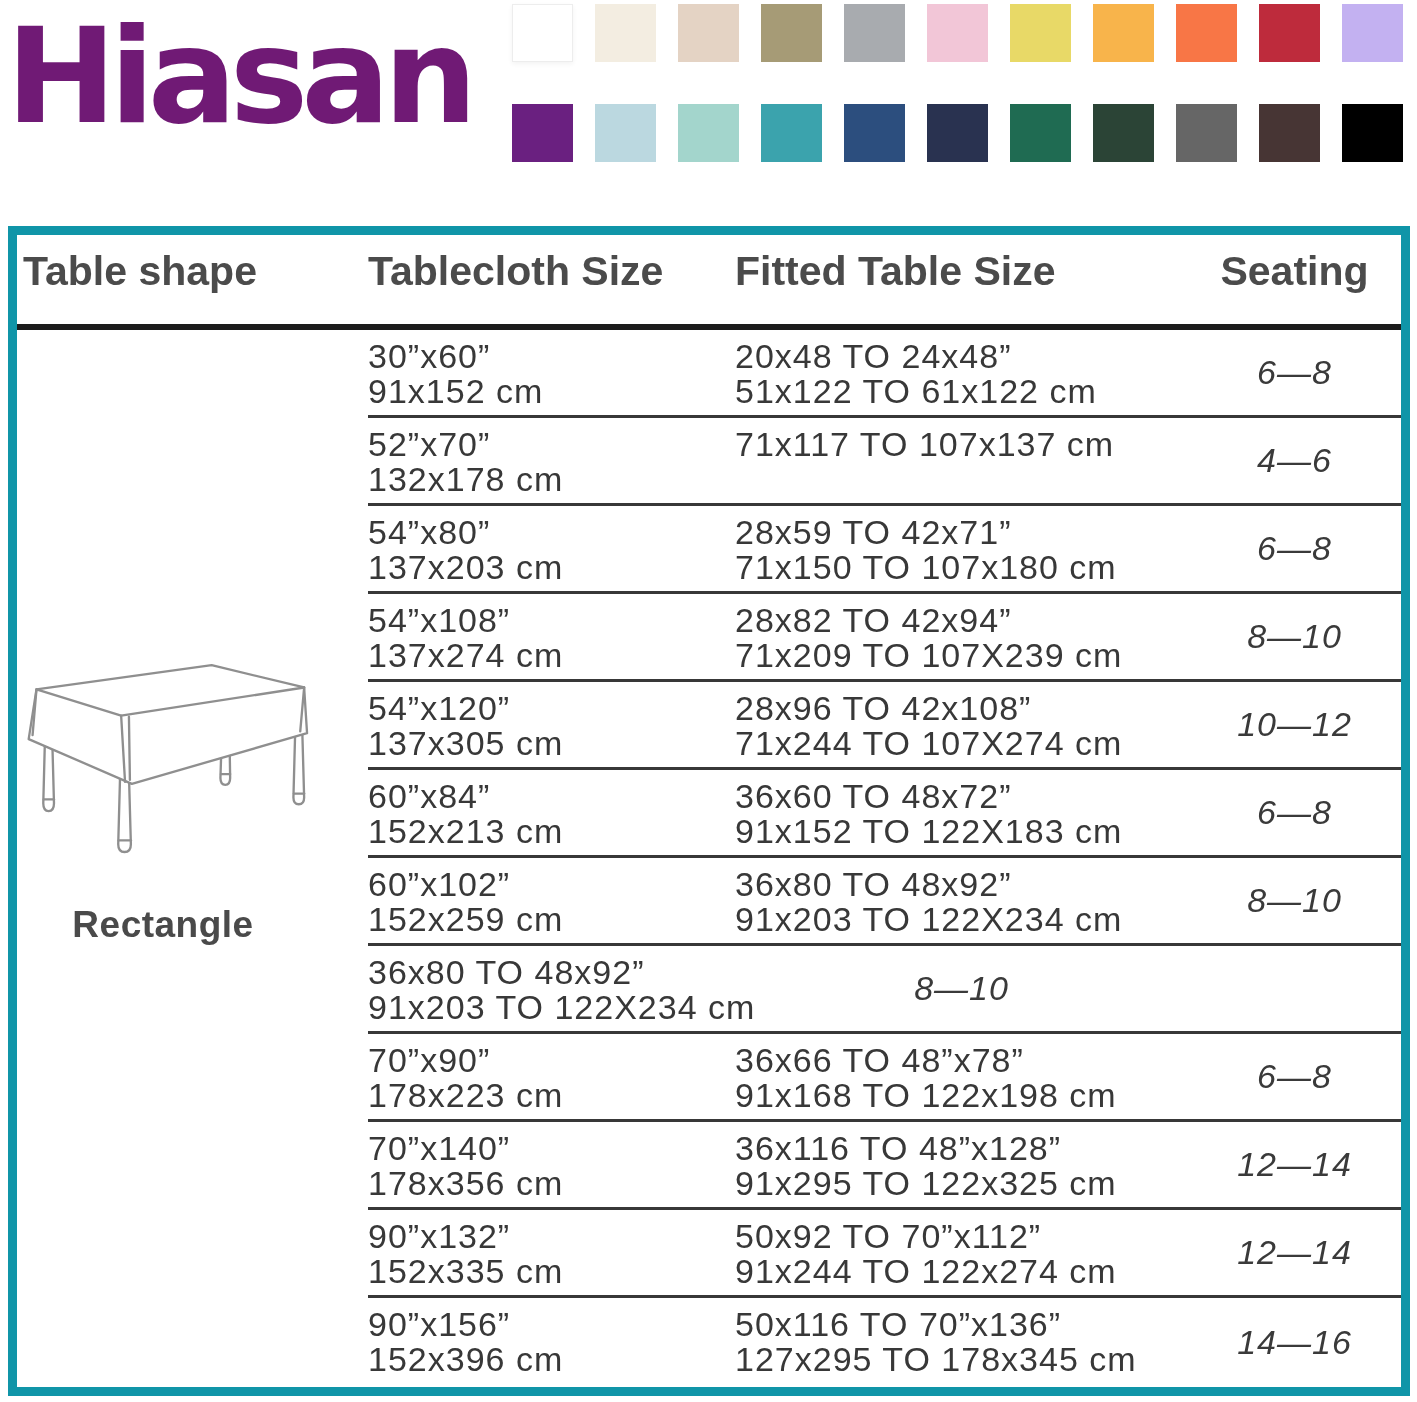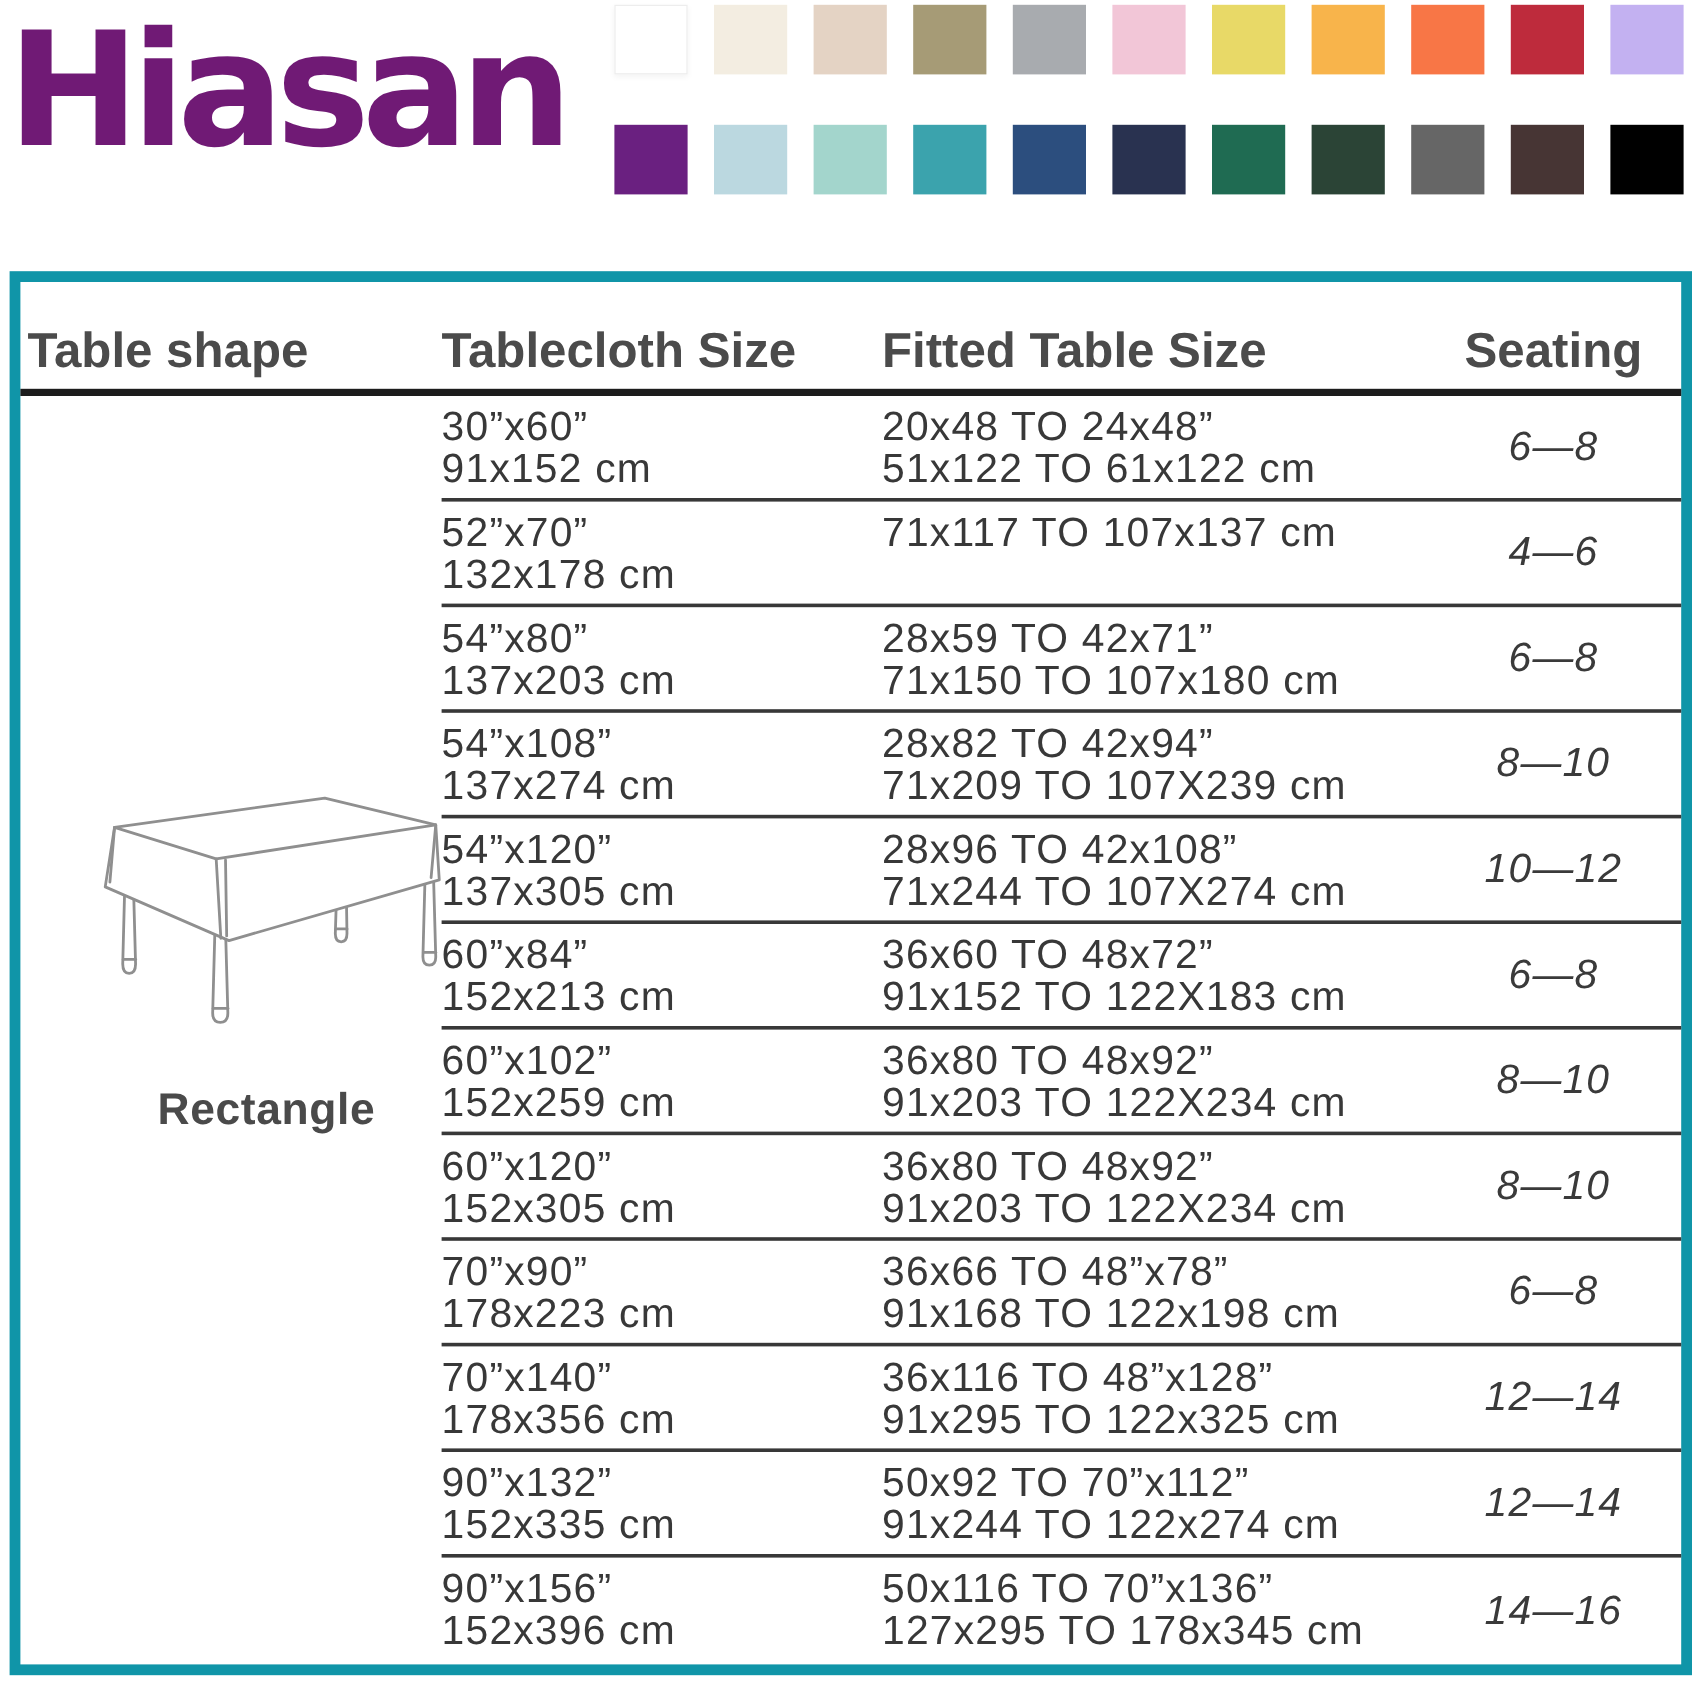--- a/index.html
+++ b/index.html
@@ -40,21 +40,21 @@
   .chart-inner { position:relative; width:100%; height:100%; }
 
   .chart-header {
     display:grid;
     grid-template-columns:351px 367px 453px 1fr;
     height:95px;
     align-items:end;
     border-bottom:6px solid #1c1c1c;
     color:#4b4b4b;
     font-size:41px; font-weight:bold;
-    padding-bottom:8px;
+    padding-bottom:29px;
   }
   .chart-header .h1 { padding-left:6px; }
   .chart-header .h4 { justify-self:center; }
 
   .rows { margin-left:351px; }
   .row {
     height:88px;
     display:grid;
     grid-template-columns:367px 453px 1fr;
     border-bottom:3px solid #383838;
@@ -69,21 +69,21 @@
   .seat {
     display:flex; align-items:center; justify-content:center;
     font-size:34px; color:#3a3a3a; letter-spacing:1px;font-style:italic;
   }
 
   
   .shape-col {
     position:absolute; left:0; top:95px;
     width:351px; height:1056px;
     display:flex; flex-direction:column;
-    align-items:flex-end; justify-content:center;
+    align-items:flex-start; justify-content:center;
   }
   .shape-block { display:flex; flex-direction:column; align-items:center; margin-top:-116px; }
   .shape-art { width:292px; height:212px; }
   .shape-label {
     margin-top:38px;
     font-size:37px; font-weight:bold; color:#4a4a4a;
     letter-spacing:0.5px;
   }
 </style>
 </head>
@@ -238,24 +238,20 @@
           </div>
           <div class="cell">
             <div class="ln">36x80 TO 48x92”</div>
             <div class="ln">91x203 TO 122X234 cm</div>
           </div>
           <div class="seat">8—10</div>
         </div>
 
         <div class="row">
           <div class="cell">
-            <div class="ln">60”x120”</div>
-            <div class="ln">152x305 cm</div>
-          </div>
-          <div class="cell">
             <div class="ln">36x80 TO 48x92”</div>
             <div class="ln">91x203 TO 122X234 cm</div>
           </div>
           <div class="seat">8—10</div>
         </div>
 
         <div class="row">
           <div class="cell">
             <div class="ln">70”x90”</div>
             <div class="ln">178x223 cm</div>

